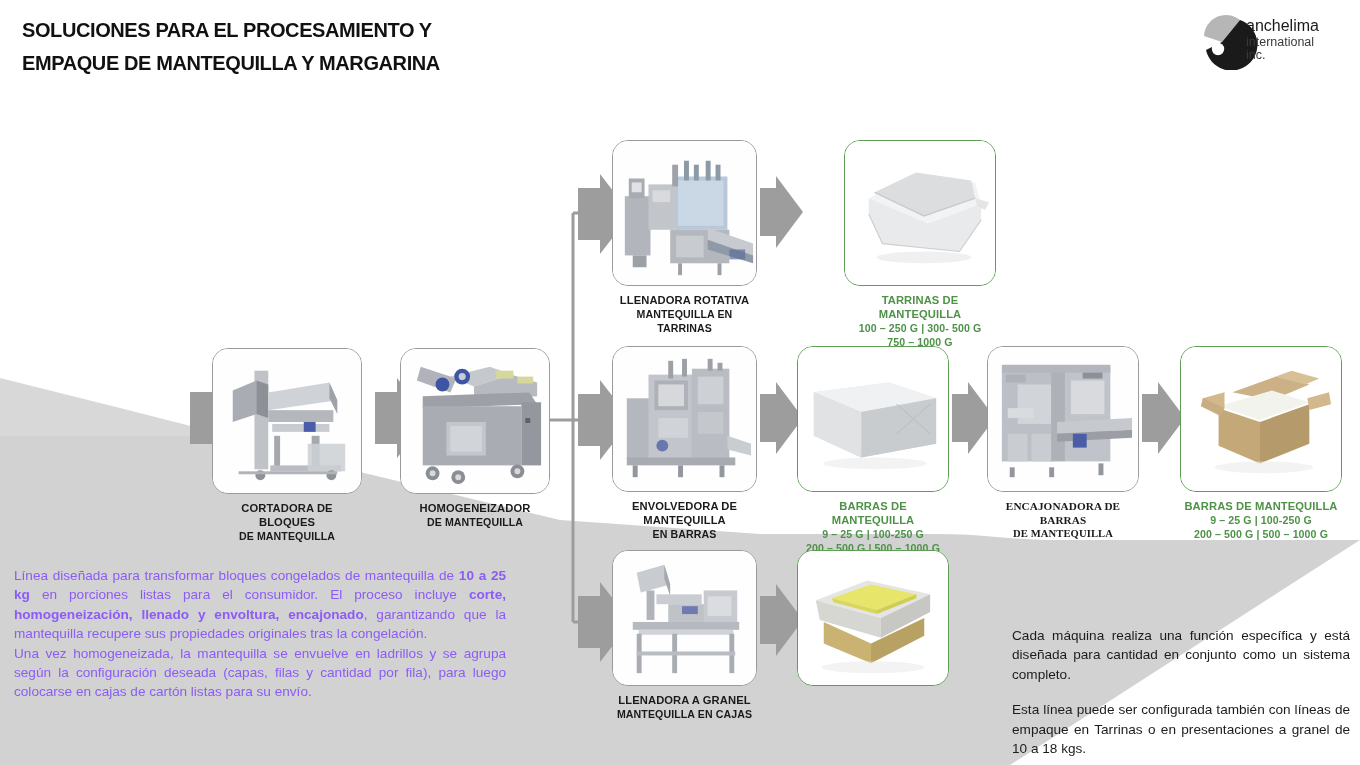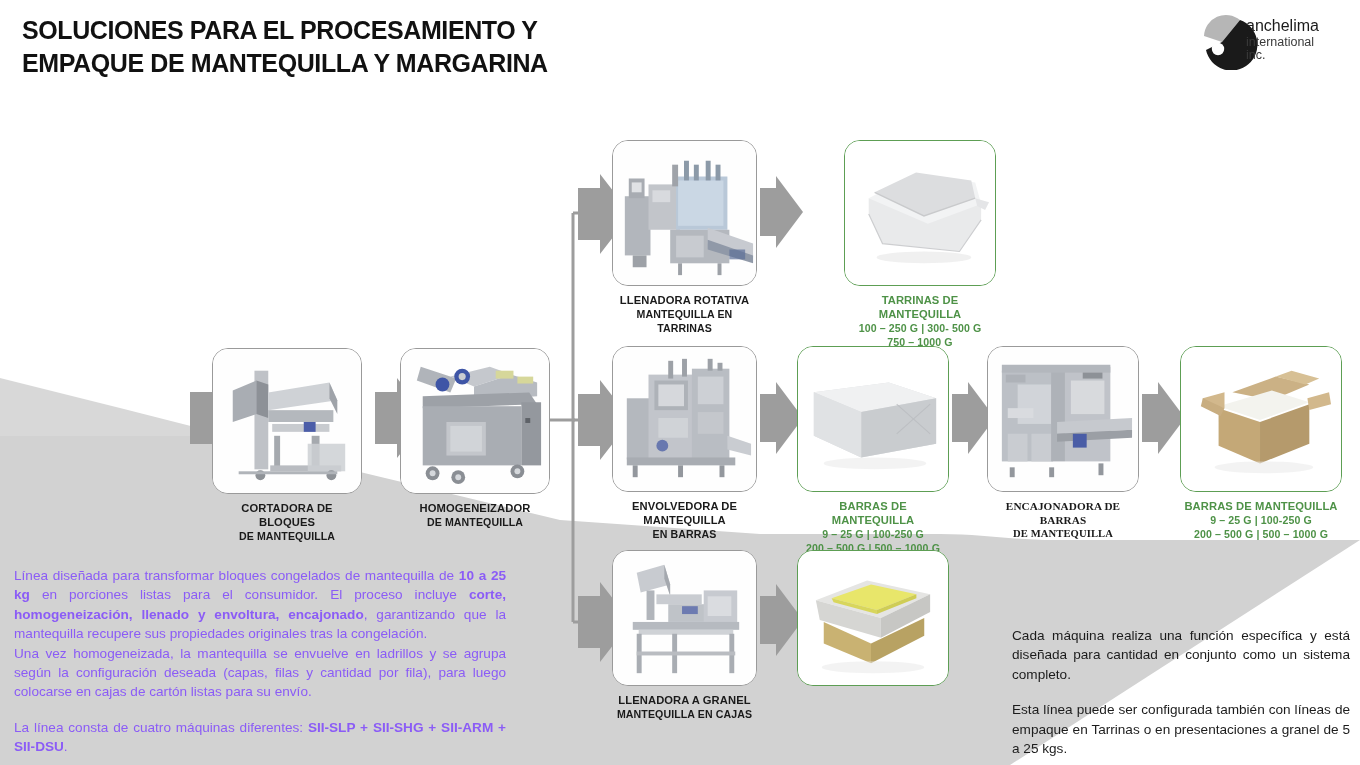--- a/index.html
+++ b/index.html
@@ -13,21 +13,21 @@
 
   
   .bg-band {
     position: absolute; left: 0; top: 0; width: 1360px; height: 765px;
     z-index: 0; pointer-events: none;
   }
 
   
   .header-title {
     position: absolute; left: 22px; top: 14px; width: 760px;
-    font-size: 25px; line-height: 33px; font-weight: 900;
+    font-size: 20px; line-height: 33px; font-weight: 900;
     letter-spacing: -0.4px;
     color: #111111; z-index: 6;
     font-family: "Liberation Sans", sans-serif;
     text-transform: uppercase;
   }
   .header-title span { display: block; }
 
   
   .logo-box {
     position: absolute; right: 16px; top: 8px; width: 152px; height: 62px;
@@ -428,24 +428,21 @@
       </svg>
     </div>
   </div>
 
   <div class="body-left">
     <p>
       <span>Línea diseñada para transformar bloques congelados de mantequilla de </span><b>10 a 25 kg</b><span> en porciones listas para el consumidor. El proceso incluye </span><b>corte, homogeneización, llenado y envoltura, encajonado</b><span>, garantizando que la mantequilla recupere sus propiedades originales tras la congelación.</span>
     </p>
     <p>Una vez homogeneizada, la mantequilla se envuelve en ladrillos y se agrupa según la configuración deseada (capas, filas y cantidad por fila), para luego colocarse en cajas de cartón listas para su envío.</p>
     <div class="gap"></div>
-    <p>
-      <span>La línea consta de cuatro máquinas diferentes: </span><b>SII-SLP + SII-SHG + SII-ARM + SII-DSU</b><span>.</span>
-    </p>
   </div>
 
   <div class="body-right">
     <p>Cada máquina realiza una función específica y está diseñada para cantidad en conjunto como un sistema completo.</p>
     <div class="gap"></div>
-    <p>Esta línea puede ser configurada también con líneas de empaque en Tarrinas o en presentaciones a granel de 5 a 25 kgs.</p>
+    <p>Esta línea puede ser configurada también con líneas de empaque en Tarrinas o en presentaciones a granel de 10 a 18 kgs.</p>
   </div>
 
 </div>
 
 </body></html>

